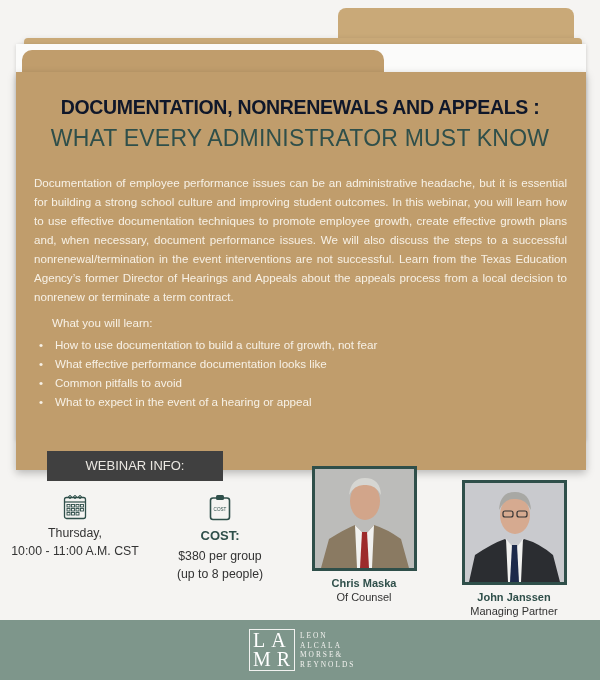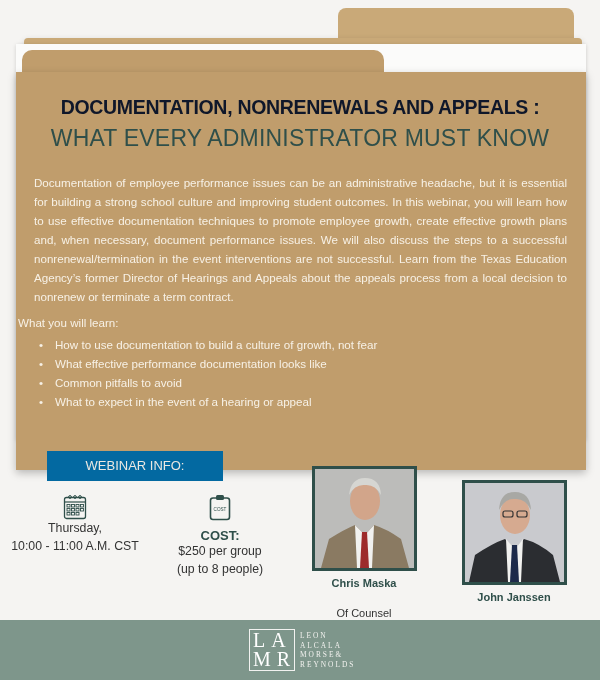--- a/index.html
+++ b/index.html
@@ -9,40 +9,40 @@
   .folder-back { position: absolute; left: 24px; top: 38px; width: 558px; height: 400px; background: #c9a978; border-radius: 4px; box-shadow: 0 2px 6px rgba(0,0,0,0.15); }
   .folder-back-tab { position: absolute; left: 338px; top: 8px; width: 236px; height: 40px; background: #c9a978; border-radius: 8px 8px 0 0; }
   .paper { position: absolute; left: 16px; top: 44px; width: 570px; height: 396px; background: #fbfbfa; box-shadow: 0 1px 4px rgba(0,0,0,0.15); }
   .folder-front { position: absolute; left: 16px; top: 72px; width: 570px; height: 398px; background: #c09d6c; box-shadow: 0 3px 8px rgba(0,0,0,0.25); }
   .folder-front-tab { position: absolute; left: 22px; top: 50px; width: 362px; height: 30px; background: #c09d6c; border-radius: 10px 10px 0 0; }
 
   .title1 { position: absolute; left: 0; top: 96px; width: 600px; text-align: center; color: #0f172a; font-weight: 700; font-size: 19.5px; letter-spacing: -0.3px; }
   .title2 { position: absolute; left: 0; top: 125px; width: 600px; text-align: center; color: #2f4f4a; font-size: 23px; letter-spacing: 0.2px; }
 
   .desc { position: absolute; left: 34px; top: 173px; width: 533px; color: #f7f1e6; font-size: 11.6px; line-height: 19px; text-align: justify; }
-  .learn-head { position: absolute; left: 18px; top: 316px; color: #f7f1e6; font-size: 11.6px; }
+  .learn-head { position: absolute; left: 52px; top: 316px; color: #f7f1e6; font-size: 11.6px; }
   .learn-list { position: absolute; left: 34px; top: 335px; list-style: none; color: #f7f1e6; font-size: 11.6px; }
   .learn-list li { height: 19px; line-height: 19px; padding-left: 21px; position: relative; }
   .learn-list li::before { content: "•"; position: absolute; left: 5px; top: 0; }
 
-  .webinar-bar { position: absolute; left: 47px; top: 451px; width: 176px; height: 30px; background: #0369a1; color: #ebe8e2; font-size: 13px; text-align: center; line-height: 30px; }
+  .webinar-bar { position: absolute; left: 47px; top: 451px; width: 176px; height: 30px; background: #404040; color: #ebe8e2; font-size: 13px; text-align: center; line-height: 30px; }
 
   .info-col { position: absolute; text-align: center; color: #333; }
   .info-col .icon { display: block; margin: 0 auto; }
   .info-col .label { color: #2f4f4a; font-weight: 700; font-size: 13px; margin-top: 7px; }
-  .info-col .val { font-size: 12.3px; line-height: 17.5px; color: #333; }
+  .info-col .val { font-size: 12.3px; line-height: 17.5px; margin-top: 5px; color: #333; }
   .date-col { left: 10px; top: 494px; width: 130px; }
   .cost-col { left: 150px; top: 494px; width: 140px; }
 
   .speaker { position: absolute; text-align: center; }
   .photo { width: 105px; height: 105px; border: 3px solid #2f4f4a; margin: 0 auto; overflow: hidden; position: relative; }
   .sp1 { left: 288px; top: 466px; width: 152px; }
   .sp2 { left: 438px; top: 480px; width: 152px; }
   .sp-name { color: #2f4f4a; font-weight: 700; font-size: 11px; margin-top: 6px; }
-  .sp-title { color: #333; font-size: 11px; margin-top: 18px; }
+  .sp-title { color: #333; font-size: 11px; margin-top: 2px; }
 
   .footer { position: absolute; left: 0; top: 620px; width: 600px; height: 60px; background: #7e968b; }
   .logo-box { position: absolute; left: 249px; top: 629px; width: 46px; height: 42px; border: 1.5px solid #f2f2f0; background: transparent; }
   .logo-letters { position: absolute; left: 0; top: 0; width: 100%; height: 100%; font-family: "Liberation Serif", serif; color: #fff; font-size: 20px; line-height: 19px; padding: 1px 3px; letter-spacing: 6px; }
   .logo-text { position: absolute; left: 300px; top: 631px; font-family: "Liberation Serif", serif; color: #f1f1ee; font-size: 7.4px; letter-spacing: 2px; line-height: 9.6px; }
 </style>
 </head>
 <body>
 
 <div class="folder-back-tab"></div>
@@ -94,21 +94,21 @@
 </div>
 
 <div class="info-col cost-col">
   <svg class="icon" width="22" height="27" viewBox="0 0 22 27">
     <rect x="1.5" y="4" width="19" height="21.5" rx="2.5" fill="none" stroke="#2f4f4a" stroke-width="1.6"></rect>
     <rect x="7" y="1" width="8" height="5" rx="1.5" fill="#2f4f4a"></rect>
     <text x="11" y="17" font-size="4.6" text-anchor="middle" fill="#2f4f4a" font-family="Liberation Sans, sans-serif">COST</text>
   </svg>
   <div class="label">COST:</div>
   <div class="val">
-    <div>$250 per group</div>
+    <div>$380 per group</div>
     <div>(up to 8 people)</div>
   </div>
 </div>
 
 <div class="speaker sp1">
   <div class="photo" style="background:#b9b9b7;">
     <svg width="99" height="99" viewBox="0 0 99 99">
       <rect width="99" height="99" fill="#bcbcba"></rect>
       <path d="M6 99 L14 70 Q30 60 40 56 L50 66 L59 56 Q72 60 86 70 L94 99 Z" fill="#8a7a62"></path>
       <path d="M40 56 L50 66 L59 56 L57 99 L42 99 Z" fill="#f1f1ef"></path>

